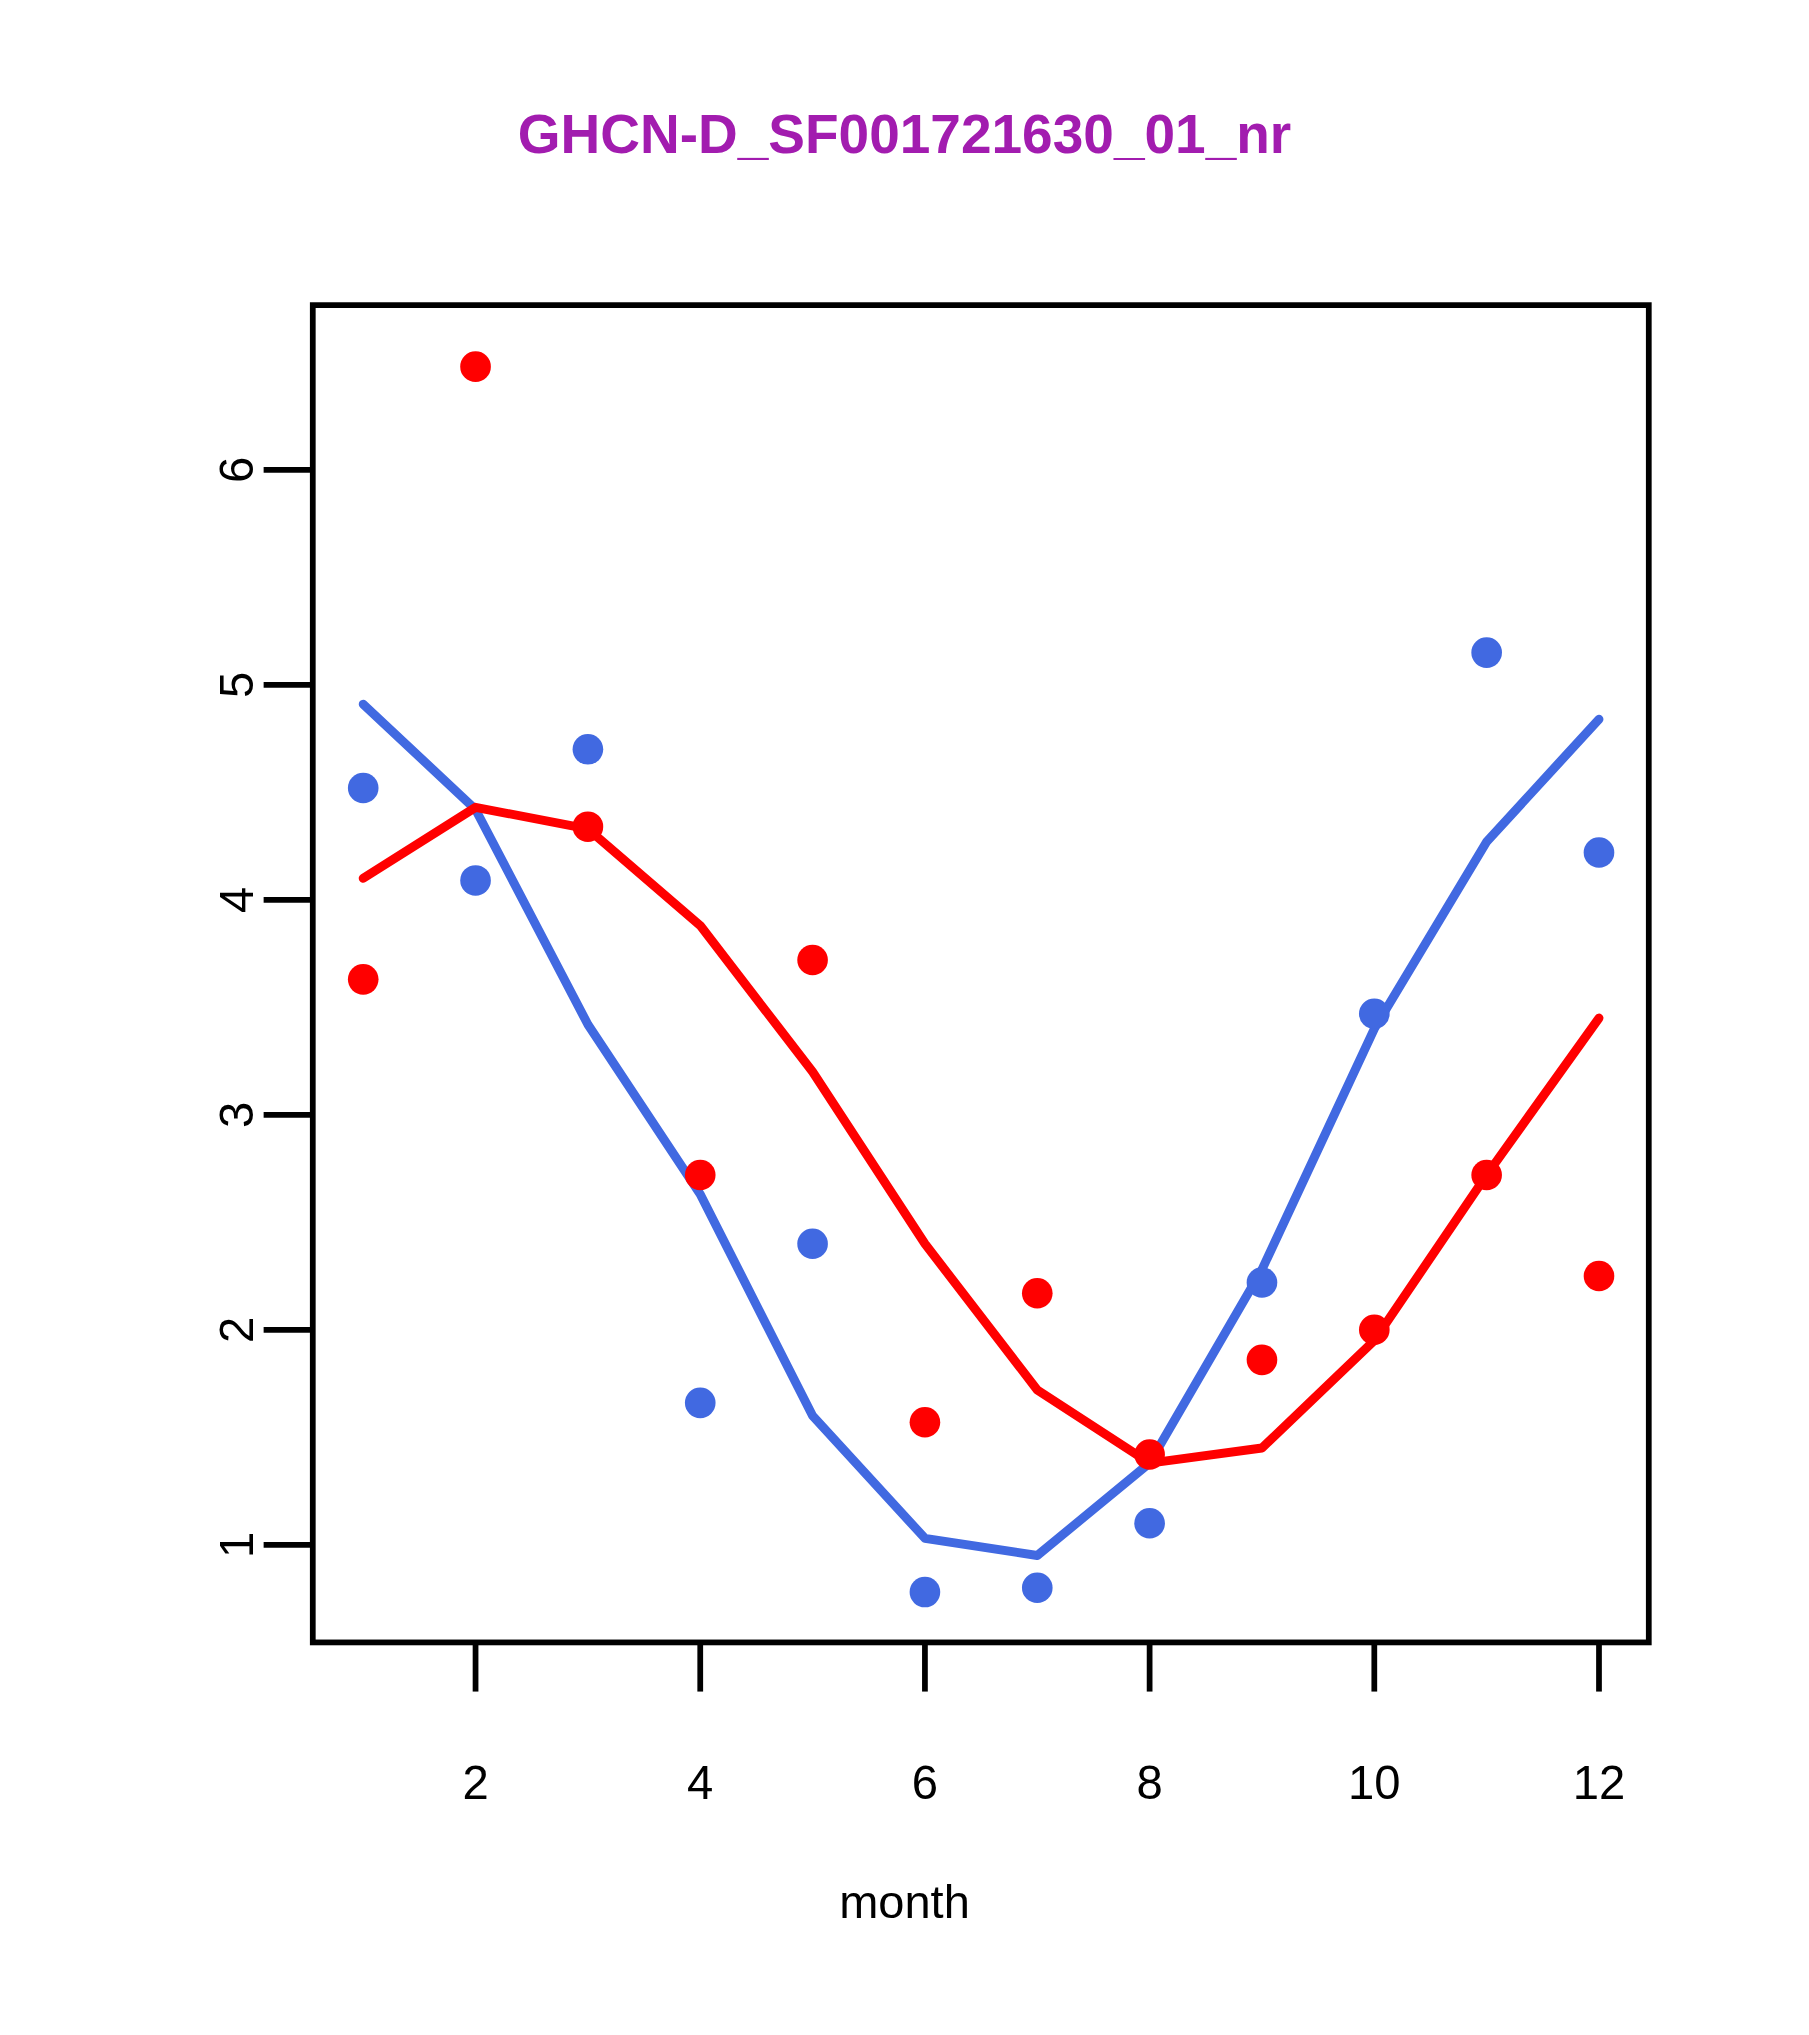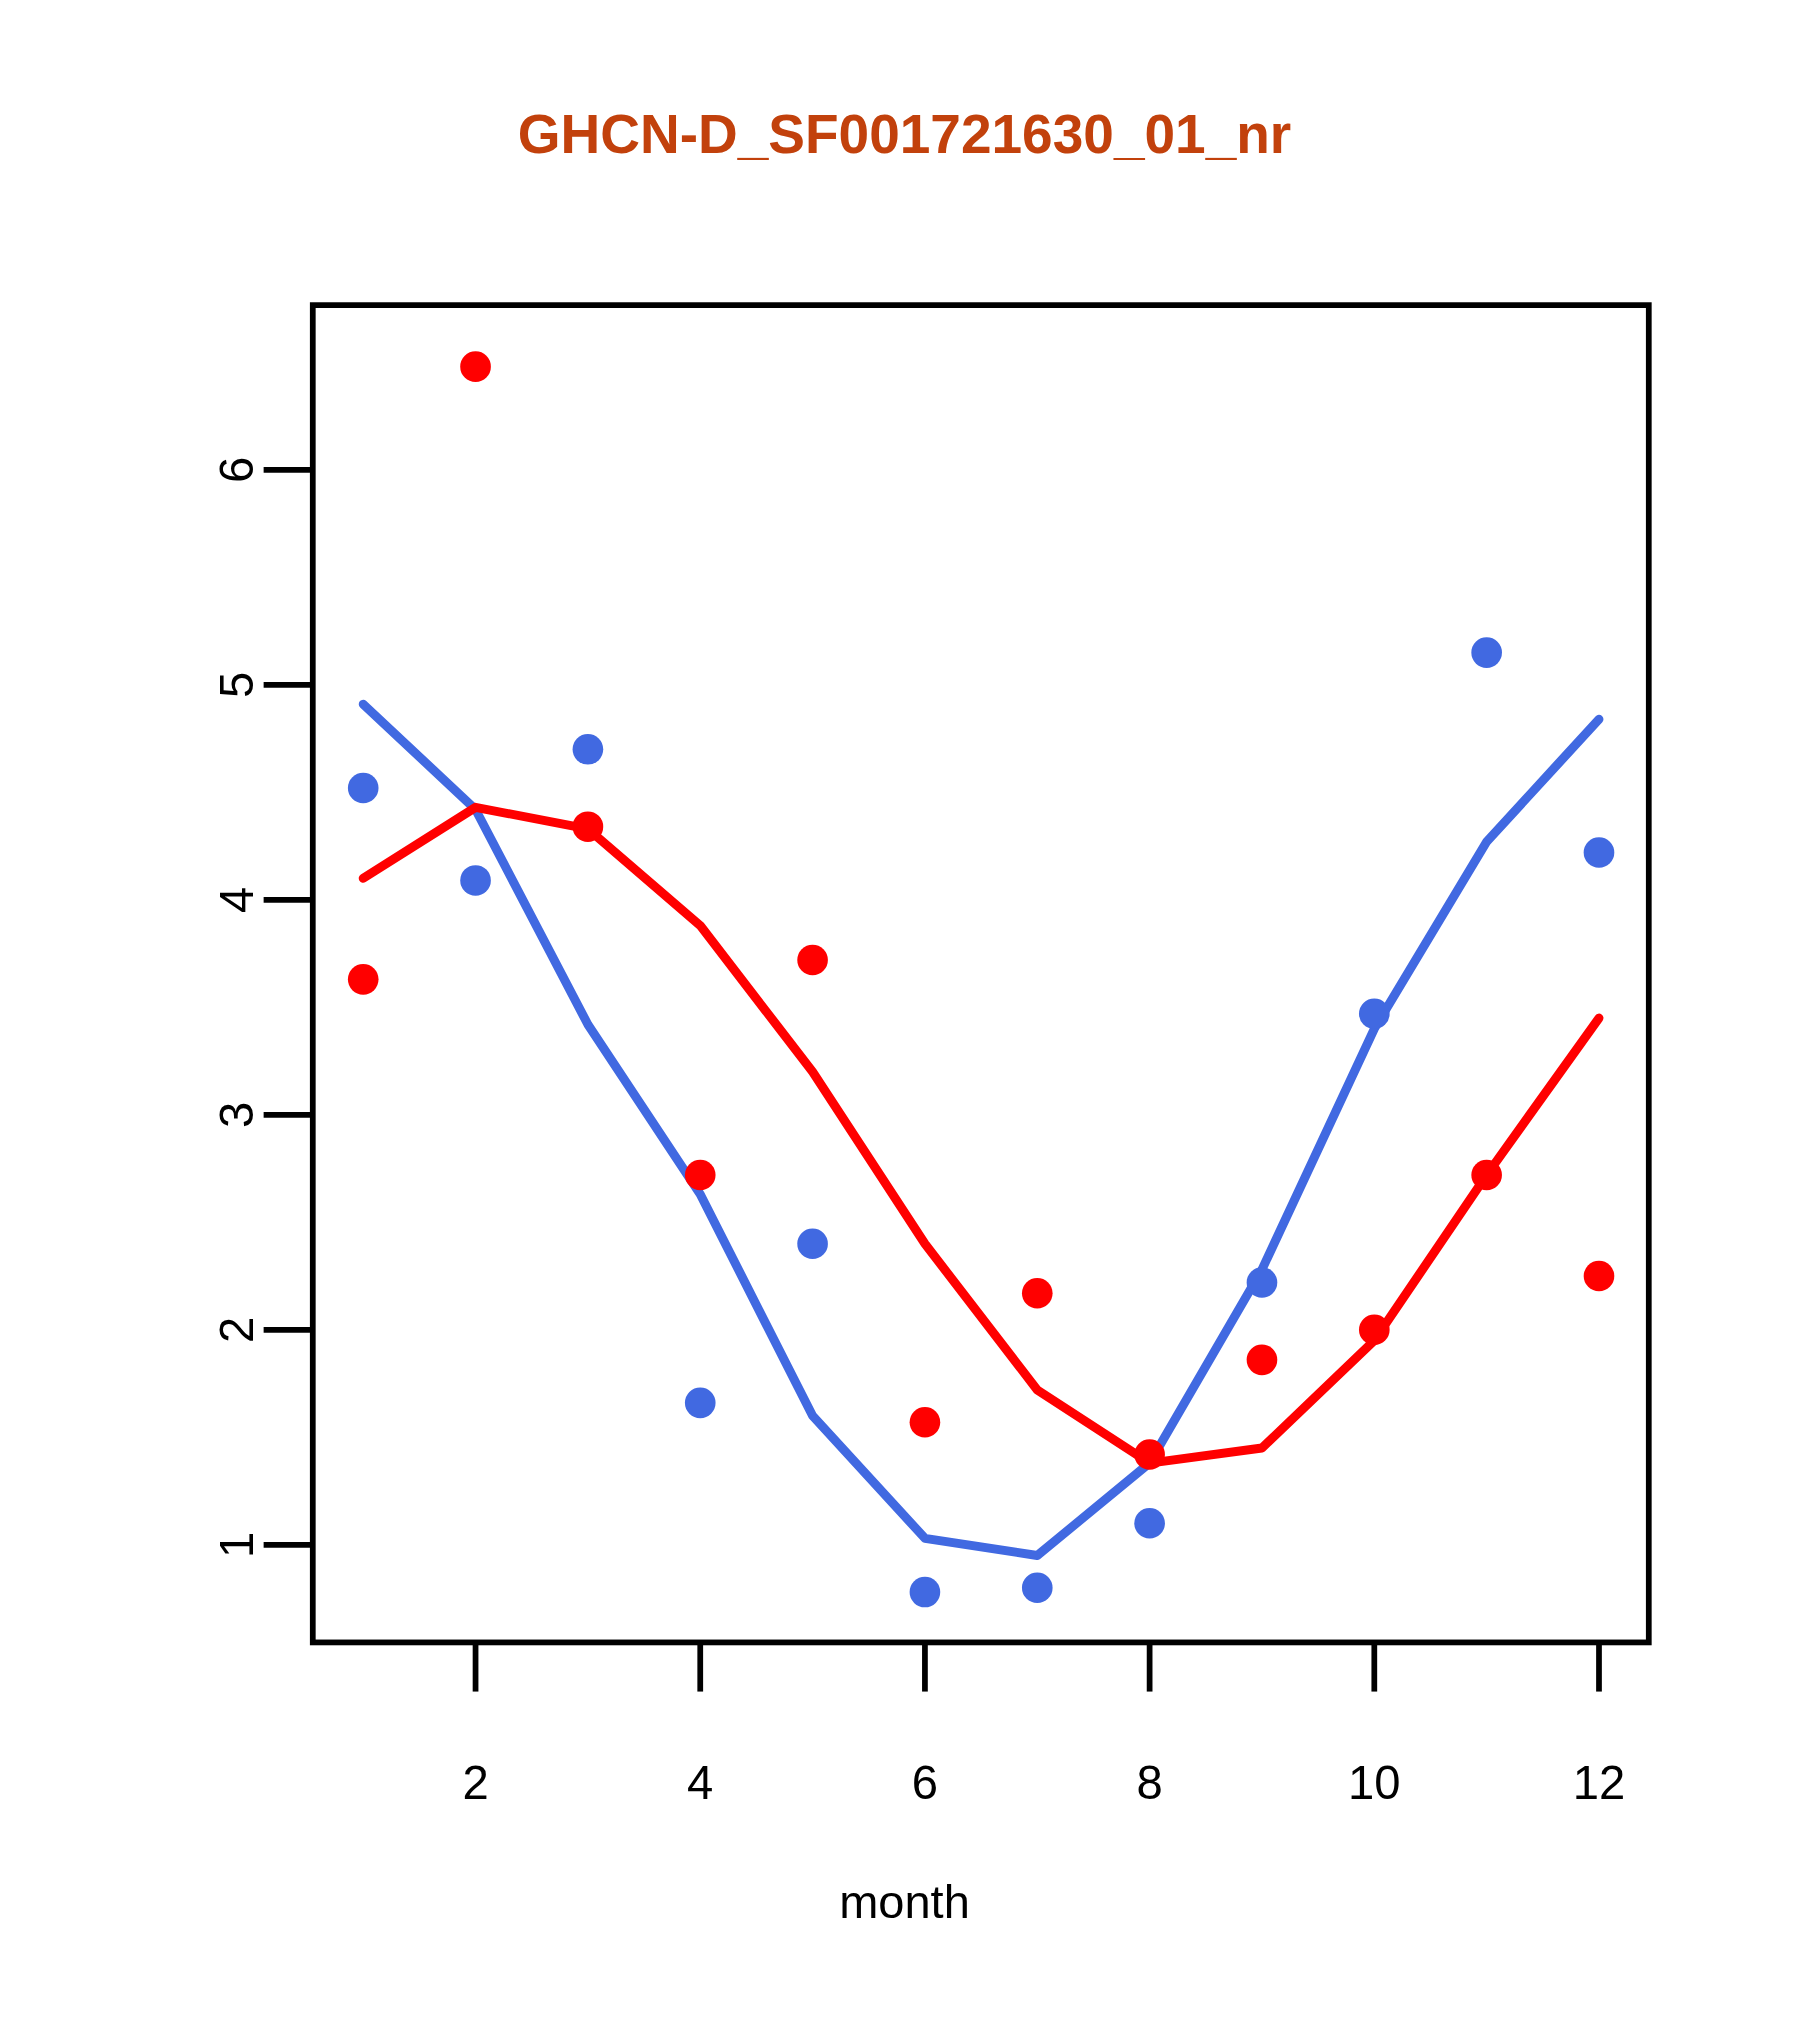--- a/index.html
+++ b/index.html
@@ -22,21 +22,21 @@
   #chart-title {
     position: absolute;
     top: 102px;
     left: 0;
     width: 1809px;
     text-align: center;
     font-family: "Liberation Sans", sans-serif;
     font-weight: bold;
     font-size: 55px;
     letter-spacing: 0px;
-    color: #c2410c;
+    color: #a21caf;
     white-space: pre;
   }
   #plot-svg {
     position: absolute;
     top: 0;
     left: 0;
   }
   .axis-tick-label {
     font-family: "Liberation Sans", sans-serif;
     font-size: 74px;

